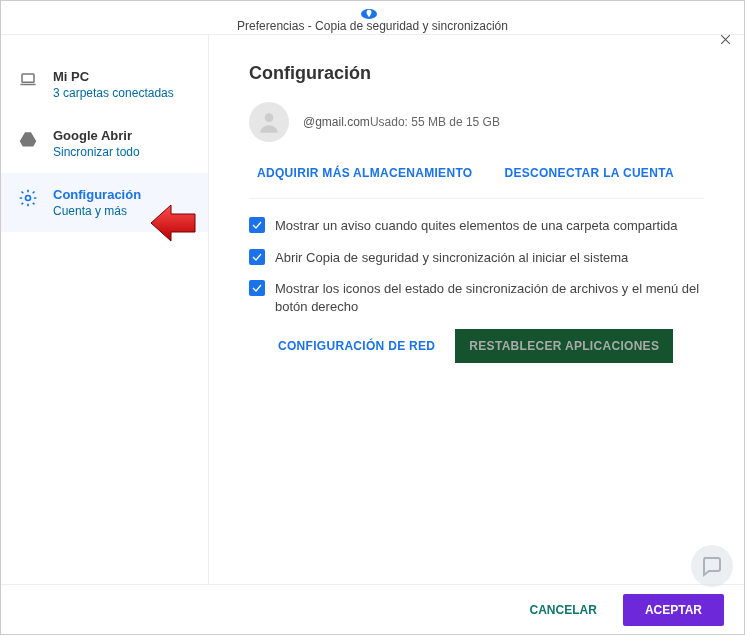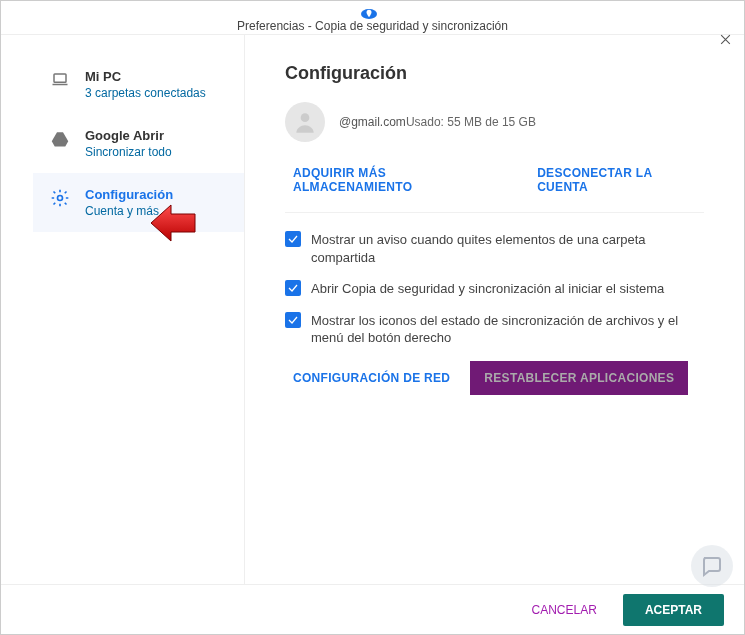--- a/index.html
+++ b/index.html
@@ -34,24 +34,23 @@
       margin-left: auto;
       width: 18px; height: 18px;
       display: flex; align-items: center; justify-content: center;
       font-size: 16px; color: #555; cursor: pointer;
     }
     .main {
       display: flex;
       height: calc(100% - 34px - 50px);
     }
     .sidebar {
-      width: 244px;
+      width: 208px;
       border-right: 1px solid #eee;
       padding-top: 20px;
-      padding-left: 32px;
     }
     .sidebar-item {
       display: flex;
       align-items: flex-start;
       padding: 14px 16px;
       cursor: pointer;
       position: relative;
     }
     .sidebar-item.active {
       background: #f4f7fd;
@@ -108,39 +107,39 @@
       line-height: 1.35;
     }
     .chk {
       width: 16px; height: 16px; flex-shrink: 0;
       background: #1a73e8; border-radius: 2px;
       display: flex; align-items: center; justify-content: center;
       cursor: pointer;
     }
     .chk svg { width: 12px; height: 12px; stroke: #fff; stroke-width: 2.5; fill: none; }
     .btn-row {
-      display: flex; gap: 20px; margin-top: 10px; padding-left: 8px; align-items: center;
+      display: flex; gap: 20px; margin-top: 10px; padding-left: 8px; align-items: center; margin-left: 21px;
     }
     .flat-btn-disabled {
       font-size: 12px; font-weight: bold; color: #aaa;
-      background: #701a75; padding: 10px 14px; letter-spacing: 0.3px;
+      background: #14532d; padding: 10px 14px; letter-spacing: 0.3px;
     }
     .footer {
       height: 50px;
       border-top: 1px solid #eee;
       display: flex; align-items: center; justify-content: flex-end;
       padding: 0 20px; gap: 10px;
     }
     .btn-text {
-      font-size: 12px; font-weight: normal; color: #a21caf;
+      font-size: 12px; font-weight: bold; color: #0f766e;
       padding: 10px 16px; cursor: pointer;
     }
     .btn-primary {
       font-size: 12px; font-weight: bold; color: #fff;
-      background: #0f766e; padding: 9px 22px; border-radius: 2px;
+      background: #6d28d9; padding: 9px 22px; border-radius: 2px;
       cursor: pointer;
     }
     .help-bubble {
       position: absolute;
       right: 12px; bottom: 48px;
       width: 42px; height: 42px; border-radius: 50%;
       background: rgba(220,225,232,0.55);
       display: flex; align-items: center; justify-content: center;
     }
     .help-bubble svg { stroke: rgba(120,130,150,0.55); fill: none; stroke-width: 2; }

